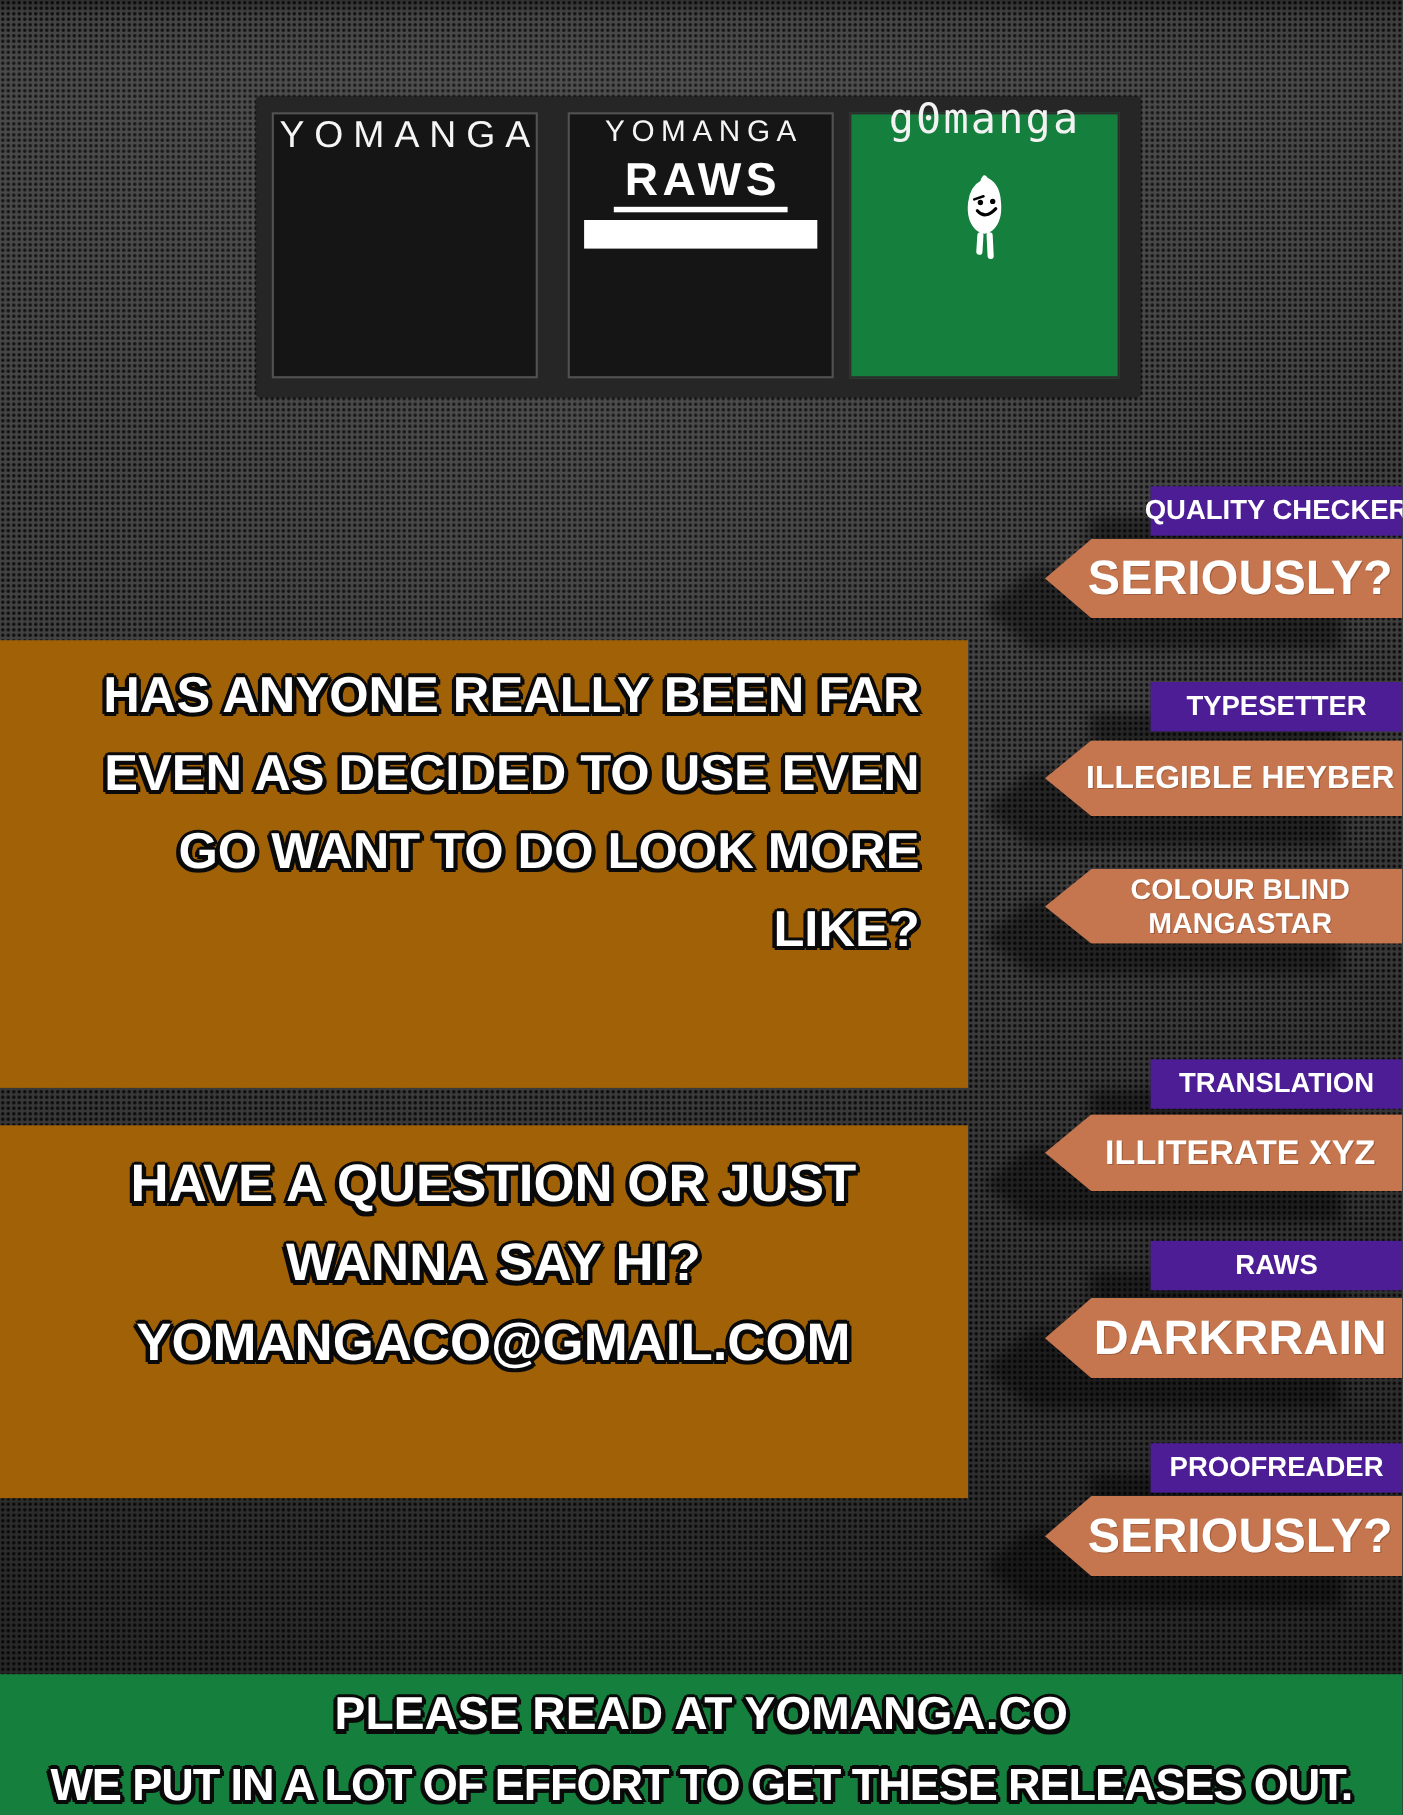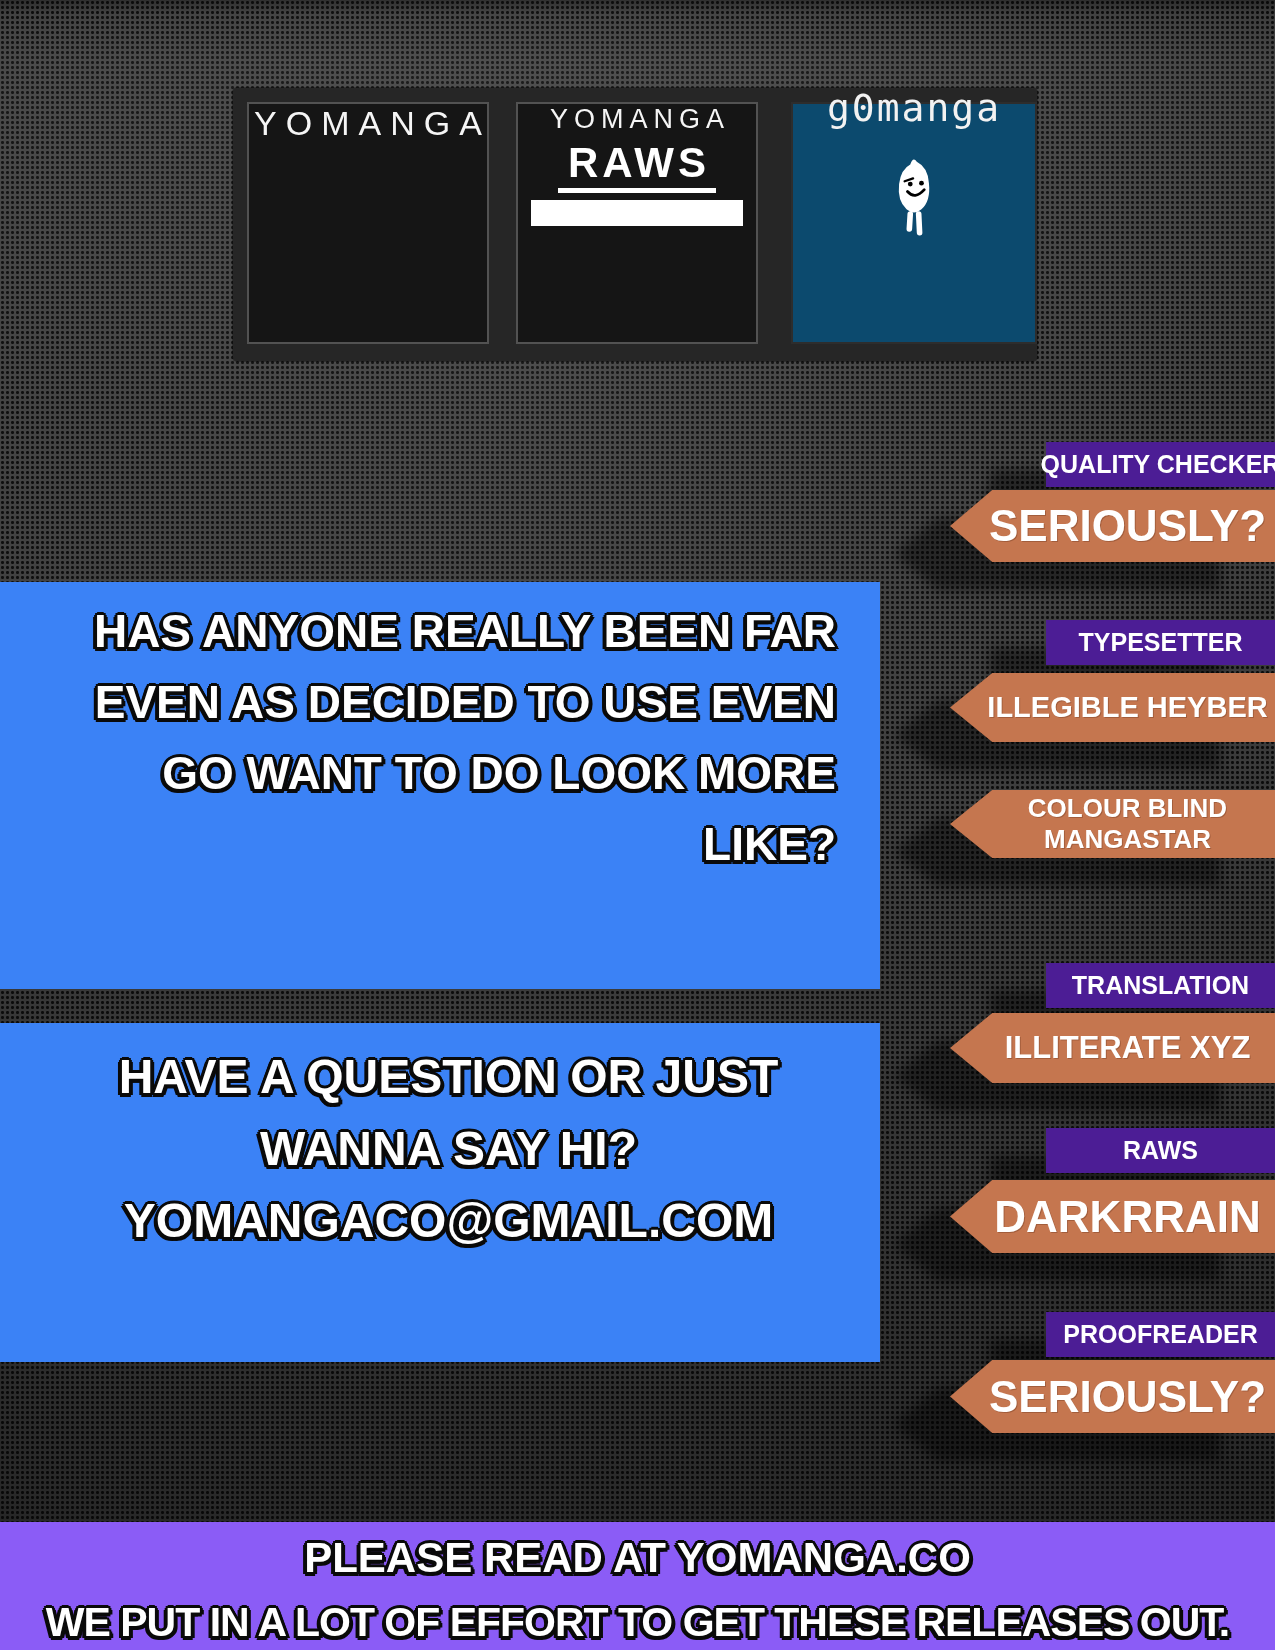--- a/index.html
+++ b/index.html
@@ -23,21 +23,21 @@
     background:#262626;border-radius:4px;z-index:2;
     box-shadow:0 0 0 1px rgba(0,0,0,0.35);
   }
   .logo-box{
     position:absolute;top:14px;width:242px;height:242px;
     background:#151515;border:2px solid #525252;box-sizing:border-box;
     display:flex;flex-direction:column;align-items:center;justify-content:flex-start;
   }
   .logo-box.b1{left:14px;}
   .logo-box.b2{left:283px;}
-  .logo-box.b3{left:558px;width:246px;background:#0c4a6e;border-color:#2d2d2d;}
+  .logo-box.b3{left:539px;width:246px;background:#15803d;border-color:#2d2d2d;}
   .yomanga-word{color:#f5f5f5;font-size:34px;font-weight:400;letter-spacing:9px;text-indent:9px;white-space:nowrap;}
   .yomanga-word.small{font-size:27px;letter-spacing:6px;text-indent:6px;}
   .raws-word{
     color:#fff;font-size:42px;font-weight:900;letter-spacing:4px;text-indent:4px;
     border-bottom:5px solid #fff;padding:0 6px 3px 6px;margin-top:6px;line-height:44px;white-space:nowrap;
   }
   .raws-bar{width:212px;height:26px;background:#fff;margin-top:7px;}
   .gomanga-word{color:#f2f2f2;font-family:"DejaVu Sans Mono", monospace;font-size:38px;font-weight:400;letter-spacing:2px;white-space:nowrap;margin-top:-18px;}
   .mascot{margin-top:26px;}
 
@@ -60,36 +60,36 @@
     text-shadow:1px 1px 0 rgba(60,20,5,0.25);
   }
   .sz-big{font-size:44px;}
   .sz-med29{font-size:29px;}
   .sz-med31{font-size:31px;}
   .sz-sm{font-size:26px;line-height:31px;}
   .nline{display:block;text-align:right;}
 
   
   .msg{
-    position:absolute;left:0;width:880px;background:#3b82f6;z-index:3;
+    position:absolute;left:0;width:880px;background:#a16207;z-index:3;
     color:#fff;font-weight:700;box-sizing:border-box;
   }
   .outlined{
     text-shadow:
       3px 0 0 #0a0a0a,-3px 0 0 #0a0a0a,0 3px 0 #0a0a0a,0 -3px 0 #0a0a0a,
       2px 2px 0 #0a0a0a,-2px -2px 0 #0a0a0a,2px -2px 0 #0a0a0a,-2px 2px 0 #0a0a0a,
       4px 2px 0 #0a0a0a,-4px 2px 0 #0a0a0a,2px 4px 0 #0a0a0a,-2px 4px 0 #0a0a0a;
   }
   .msg1{top:582px;height:407px;padding:14px 44px 0 20px;text-align:right;font-size:46px;line-height:71px;}
   .msg2{top:1023px;height:339px;padding:18px 3px 0 20px;text-align:center;font-size:48px;line-height:72px;}
   .mline{white-space:nowrap;}
 
   
   .footer{
-    position:absolute;left:0;bottom:0;width:100%;height:128px;background:#8b5cf6;z-index:3;
+    position:absolute;left:0;bottom:0;width:100%;height:128px;background:#15803d;z-index:3;
     display:flex;flex-direction:column;align-items:center;justify-content:flex-start;
     color:#fff;font-weight:700;overflow:hidden;
   }
   .footer-line1{margin-top:10px;font-size:42px;line-height:52px;white-space:nowrap;}
   .footer-line2{margin-top:12px;font-size:41px;line-height:52px;letter-spacing:-1px;white-space:nowrap;}
 </style>
 </head>
 <body>
 
 <div class="vignette"></div>

